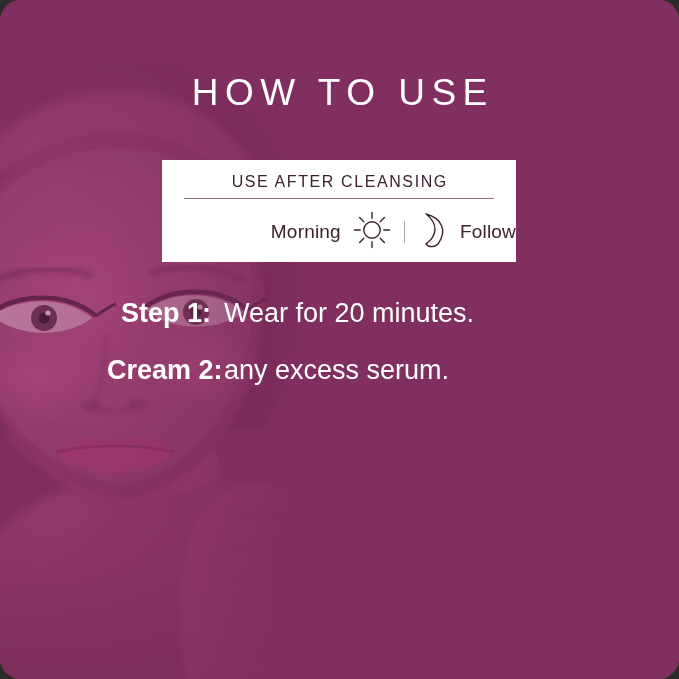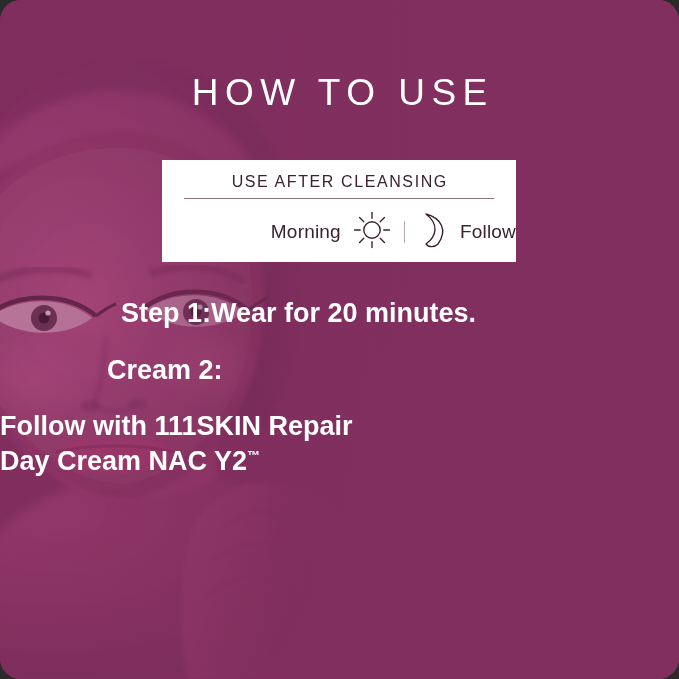--- a/index.html
+++ b/index.html
@@ -132,22 +132,23 @@
     font-size: 27px;
     font-weight: 700;
     line-height: 1.28;
     text-align: right;
     flex: 0 0 auto;
     white-space: nowrap;
   }
   .step-body {
     color: #ffffff;
     font-size: 27px;
-    font-weight: 700;
+    font-weight: 400;
     line-height: 1.28;
+    margin-left: 13px;
     flex: 0 0 auto;
   }
   .step-1 .step-label { width: 104px; margin-left: 107px; }
   .step-2 .step-label { width: 104px; margin-left: 107px; }
   .step-3 .step-label { width: 104px; margin-left: 107px; }
   .step-2 { margin-top: 12px; }
   .step-3 { margin-top: 14px; }
   .tm {
     font-size: 13px;
     vertical-align: super;
@@ -305,24 +306,21 @@
     <div class="step step-1">
       <div class="step-label">Step 1:</div>
       <div class="step-body">
         <div>Wear for 20 minutes.</div>
       </div>
     </div>
 
     <div class="step step-2">
       <div class="step-label">Cream 2:</div>
       <div class="step-body">
+        <div>any excess serum.</div>
       </div>
     </div>
 
     <div class="step step-3">
-      <div class="step-body">
-        <div>Follow with 111SKIN Repair</div>
-        <div class="nowrap"><span>Day Cream NAC Y2</span><span class="tm">™</span></div>
-      </div>
     </div>
 
   </div>
 </div>
 
 </body></html>

